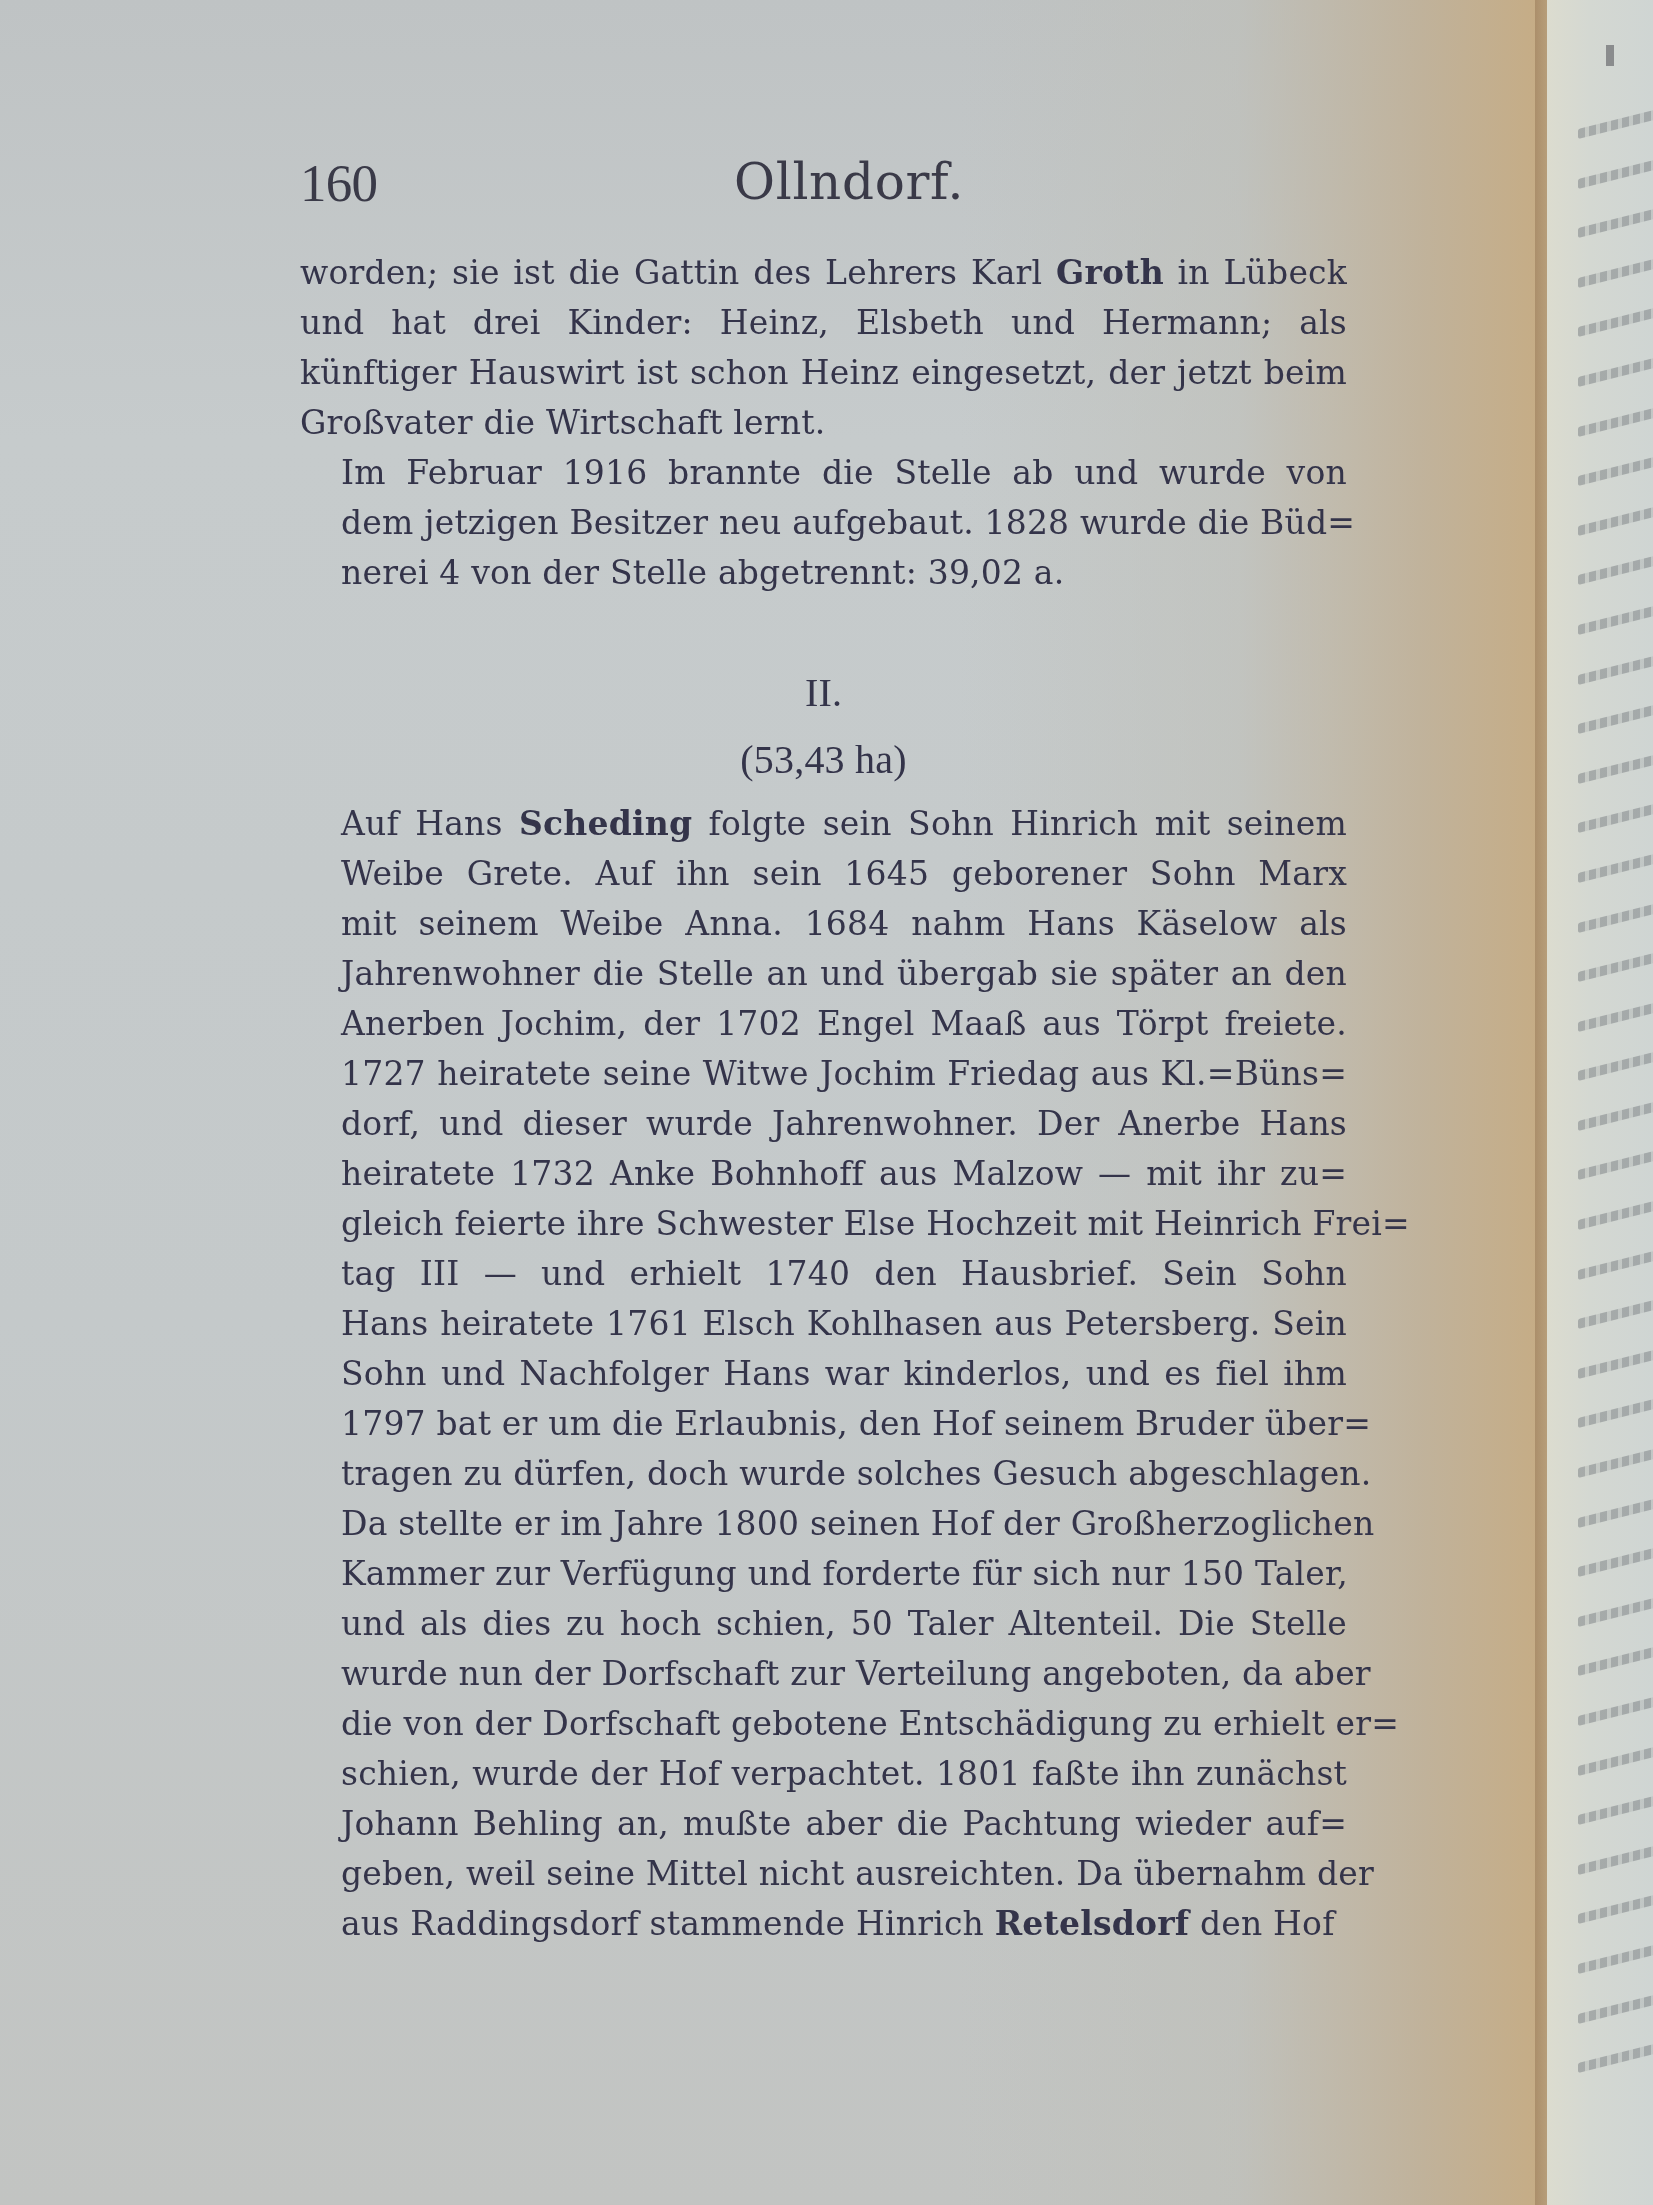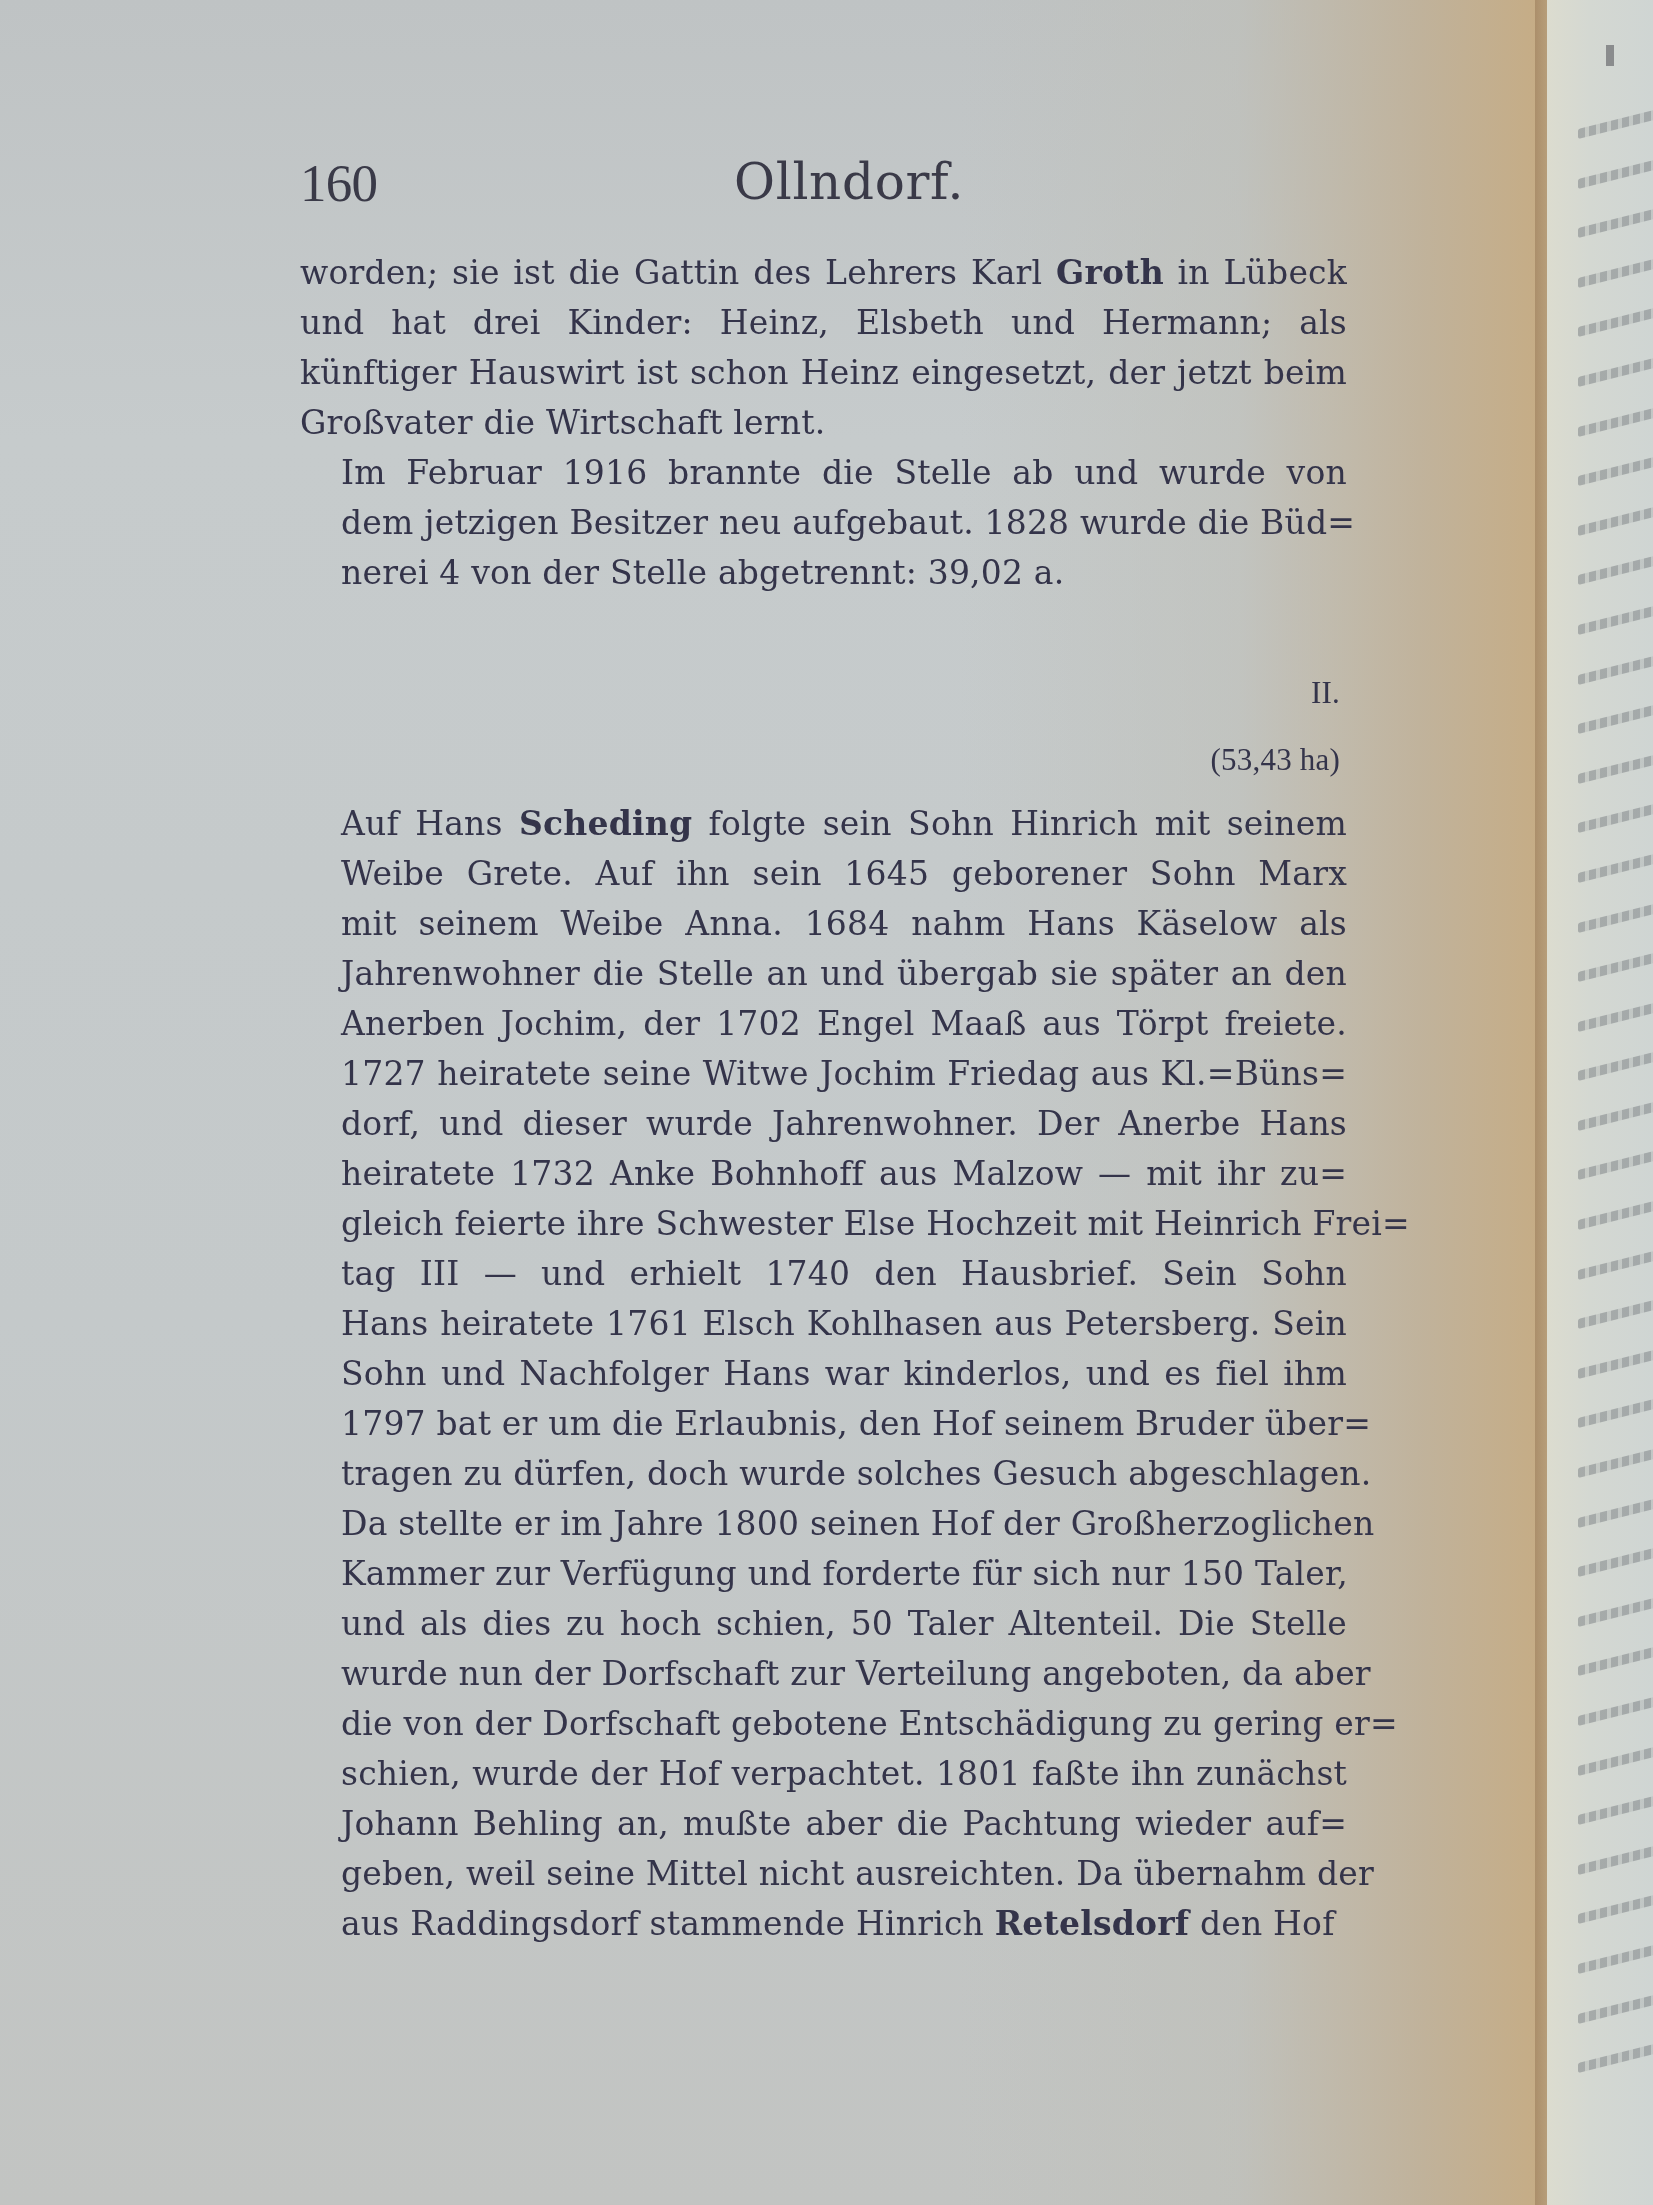--- a/index.html
+++ b/index.html
@@ -125,23 +125,23 @@
     .line {
       display: block;
       white-space: nowrap;
       text-align-last: justify;
       text-align: justify;
     }
     .line.last {
       text-align-last: left;
     }
     .section-heading {
-      text-align: right;
+      text-align: center;
       font-family: "Liberation Serif", serif;
-      font-size: 31px;
+      font-size: 40px;
       line-height: 50px;
       margin: 7px;
     }
     .section-number {
       margin-top: 70px;
     }
     .section-area {
       margin-top: 17px;
       margin-bottom: 13.8px;
     }
@@ -190,21 +190,21 @@
           <span class="line">gleich feierte ihre Schwester Else Hochzeit mit Heinrich Frei=</span>
           <span class="line">tag III — und erhielt 1740 den Hausbrief.  Sein Sohn</span>
           <span class="line">Hans heiratete 1761 Elsch Kohlhasen aus Petersberg.  Sein</span>
           <span class="line">Sohn und Nachfolger Hans war kinderlos, und es fiel ihm</span>
           <span class="line">1797 bat er um die Erlaubnis, den Hof seinem Bruder über=</span>
           <span class="line">tragen zu dürfen, doch wurde solches Gesuch abgeschlagen.</span>
           <span class="line">Da stellte er im Jahre 1800 seinen Hof der Großherzoglichen</span>
           <span class="line">Kammer zur Verfügung und forderte für sich nur 150 Taler,</span>
           <span class="line">und als dies zu hoch schien, 50 Taler Altenteil.  Die Stelle</span>
           <span class="line">wurde nun der Dorfschaft zur Verteilung angeboten, da aber</span>
-          <span class="line">die von der Dorfschaft gebotene Entschädigung zu gering er=</span>
+          <span class="line">die von der Dorfschaft gebotene Entschädigung zu erhielt er=</span>
           <span class="line">schien, wurde der Hof verpachtet.  1801 faßte ihn zunächst</span>
           <span class="line">Johann Behling an, mußte aber die Pachtung wieder auf=</span>
           <span class="line">geben, weil seine Mittel nicht ausreichten.  Da übernahm der</span>
           <span class="line last">aus Raddingsdorf stammende Hinrich <b>Retelsdorf</b> den Hof</span>
         </p>
       </div>
   </div>
 </div>
 
 <div class="gutter-shadow"></div>

